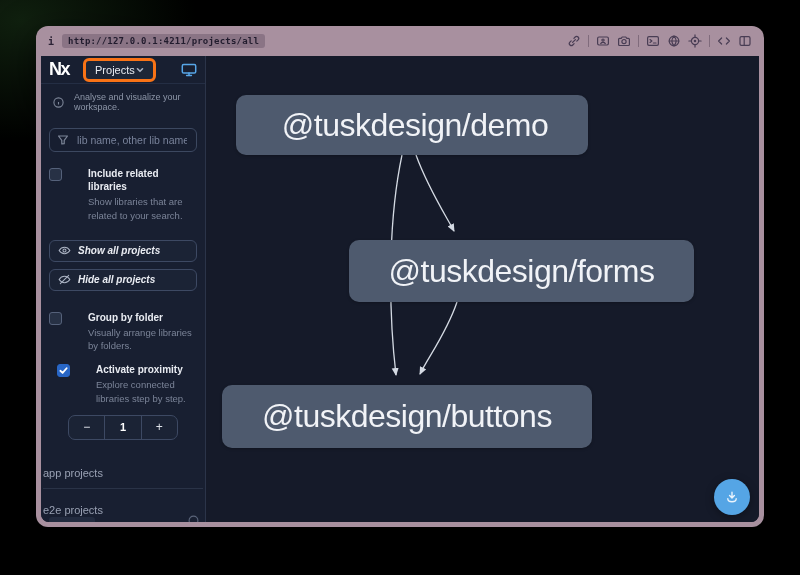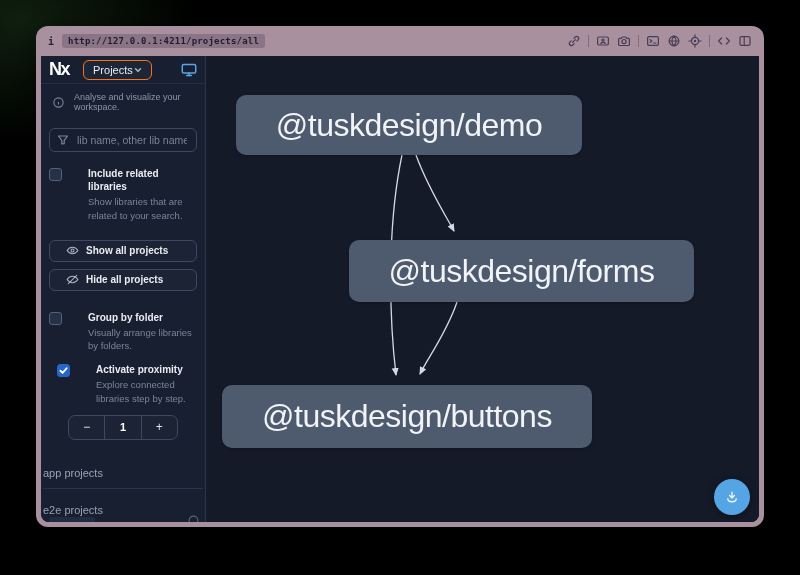--- a/index.html
+++ b/index.html
@@ -43,21 +43,21 @@
     width:165px;flex:0 0 165px;background:#181f31;border-right:1px solid #2b3449;
     position:relative;box-sizing:border-box;overflow:hidden;color:#e9ecf2;
   }
   .sb-header{
     height:27px;display:flex;align-items:center;gap:8px;padding:0 8px;
     border-bottom:1px solid #242e44;
   }
   .logo{font-weight:800;font-size:18px;letter-spacing:-1.5px;color:#fff;}
   .proj-btn{
     margin-left:6px;display:flex;align-items:center;gap:1px;
-    background:#1d2637;border:1px solid #f97316;border-radius:6px;
+    background:#1d2637;border:3px solid #f97316;border-radius:6px;
     color:#e8ebf1;font-size:11px;font-family:inherit;padding:3px 9px;cursor:pointer;
   }
   .proj-btn svg{stroke:#aab2c2;fill:none;stroke-width:1.6;stroke-linecap:round;stroke-linejoin:round;}
   .monitor{margin-left:auto;display:block;}
   .monitor svg{display:block;stroke:#57a6e8;fill:none;stroke-width:1.5;stroke-linecap:round;stroke-linejoin:round;}
   .tagline{display:flex;align-items:center;gap:10px;padding:8px 8px 0 12px;color:#8d96a8;font-size:9px;}
   .tagline svg{flex:0 0 auto;stroke:#7d8698;fill:none;stroke-width:1.1;}
   .search{
     margin:16px 8px 0 8px;height:24px;border:1px solid #3c4860;border-radius:6px;
     display:flex;align-items:center;gap:6px;padding:0 7px;box-sizing:border-box;background:#171e30;
@@ -72,23 +72,23 @@
   .cb-box{
     flex:0 0 13px;width:13px;height:13px;border-radius:3px;margin-top:1px;
     background:#273145;border:1px solid #55617a;box-sizing:border-box;cursor:pointer;
   }
   .cb-box.checked{background:#2866c6;border-color:#2866c6;display:flex;align-items:center;justify-content:center;}
   .cb-box.checked svg{stroke:#fff;fill:none;stroke-width:2;stroke-linecap:round;stroke-linejoin:round;}
   .cb-label{font-size:10px;font-weight:700;color:#e9ecf2;line-height:1.3;}
   .cb-desc{font-size:9.5px;color:#7b8498;line-height:1.45;margin-top:2px;}
   .sb-btn{
     display:flex;align-items:center;gap:7px;margin:7px 8px 0 8px;height:22px;
-    width:calc(100% - 16px);box-sizing:border-box;padding:0 16px;
+    width:calc(100% - 16px);box-sizing:border-box;padding:0 8px;
     background:#1b2335;border:1px solid #3d4963;border-radius:6px;
-    color:#e9ecf2;font-size:10px;font-weight:700;font-family:inherit;cursor:pointer;
+    color:#e9ecf2;font-size:10px;font-weight:700;font-family:inherit;cursor:pointer;font-style:italic;
   }
   .sb-btn.first{margin-top:17px;}
   .sb-btn svg{stroke:#aab2c2;fill:none;stroke-width:1.1;stroke-linecap:round;}
   .stepper{
     margin:9px 0 0 27px;width:110px;height:25px;border:1px solid #3d4963;border-radius:7px;
     display:flex;box-sizing:border-box;overflow:hidden;background:#1b2335;
   }
   .stepper .cell{
     flex:1;display:flex;align-items:center;justify-content:center;
     color:#dfe3ea;font-size:12px;cursor:pointer;
@@ -104,21 +104,21 @@
   .partial-row svg{stroke:#5a647a;fill:none;stroke-width:1.2;}
   
   .graph{position:relative;flex:1;background:#151a29;overflow:hidden;}
   .edges{position:absolute;left:0;top:0;width:552px;height:466px;}
   .node{
     position:absolute;background:#4e5a6e;border-radius:10px;
     display:flex;align-items:center;justify-content:center;
     color:#f1f3f7;font-size:32px;letter-spacing:-.5px;cursor:pointer;
     box-shadow:0 1px 3px rgba(0,0,0,.25);
   }
-  .node-demo{left:30px;top:39px;width:346px;height:60px;}
+  .node-demo{left:30px;top:39px;width:346px;height:60px;padding-left:6px;}
   .node-forms{left:143px;top:184px;width:345px;height:62px;}
   .node-buttons{left:16px;top:329px;width:370px;height:63px;text-align:right;}
   .fab{
     position:absolute;right:9px;bottom:7px;width:36px;height:36px;border-radius:50%;
     background:#55a5e5;border:none;display:flex;align-items:center;justify-content:center;
     cursor:pointer;box-shadow:0 2px 8px rgba(0,0,0,.35);
   }
   .fab svg{stroke:#eaf4fd;fill:none;stroke-width:1.4;stroke-linecap:round;stroke-linejoin:round;}
 </style>
 </head>

